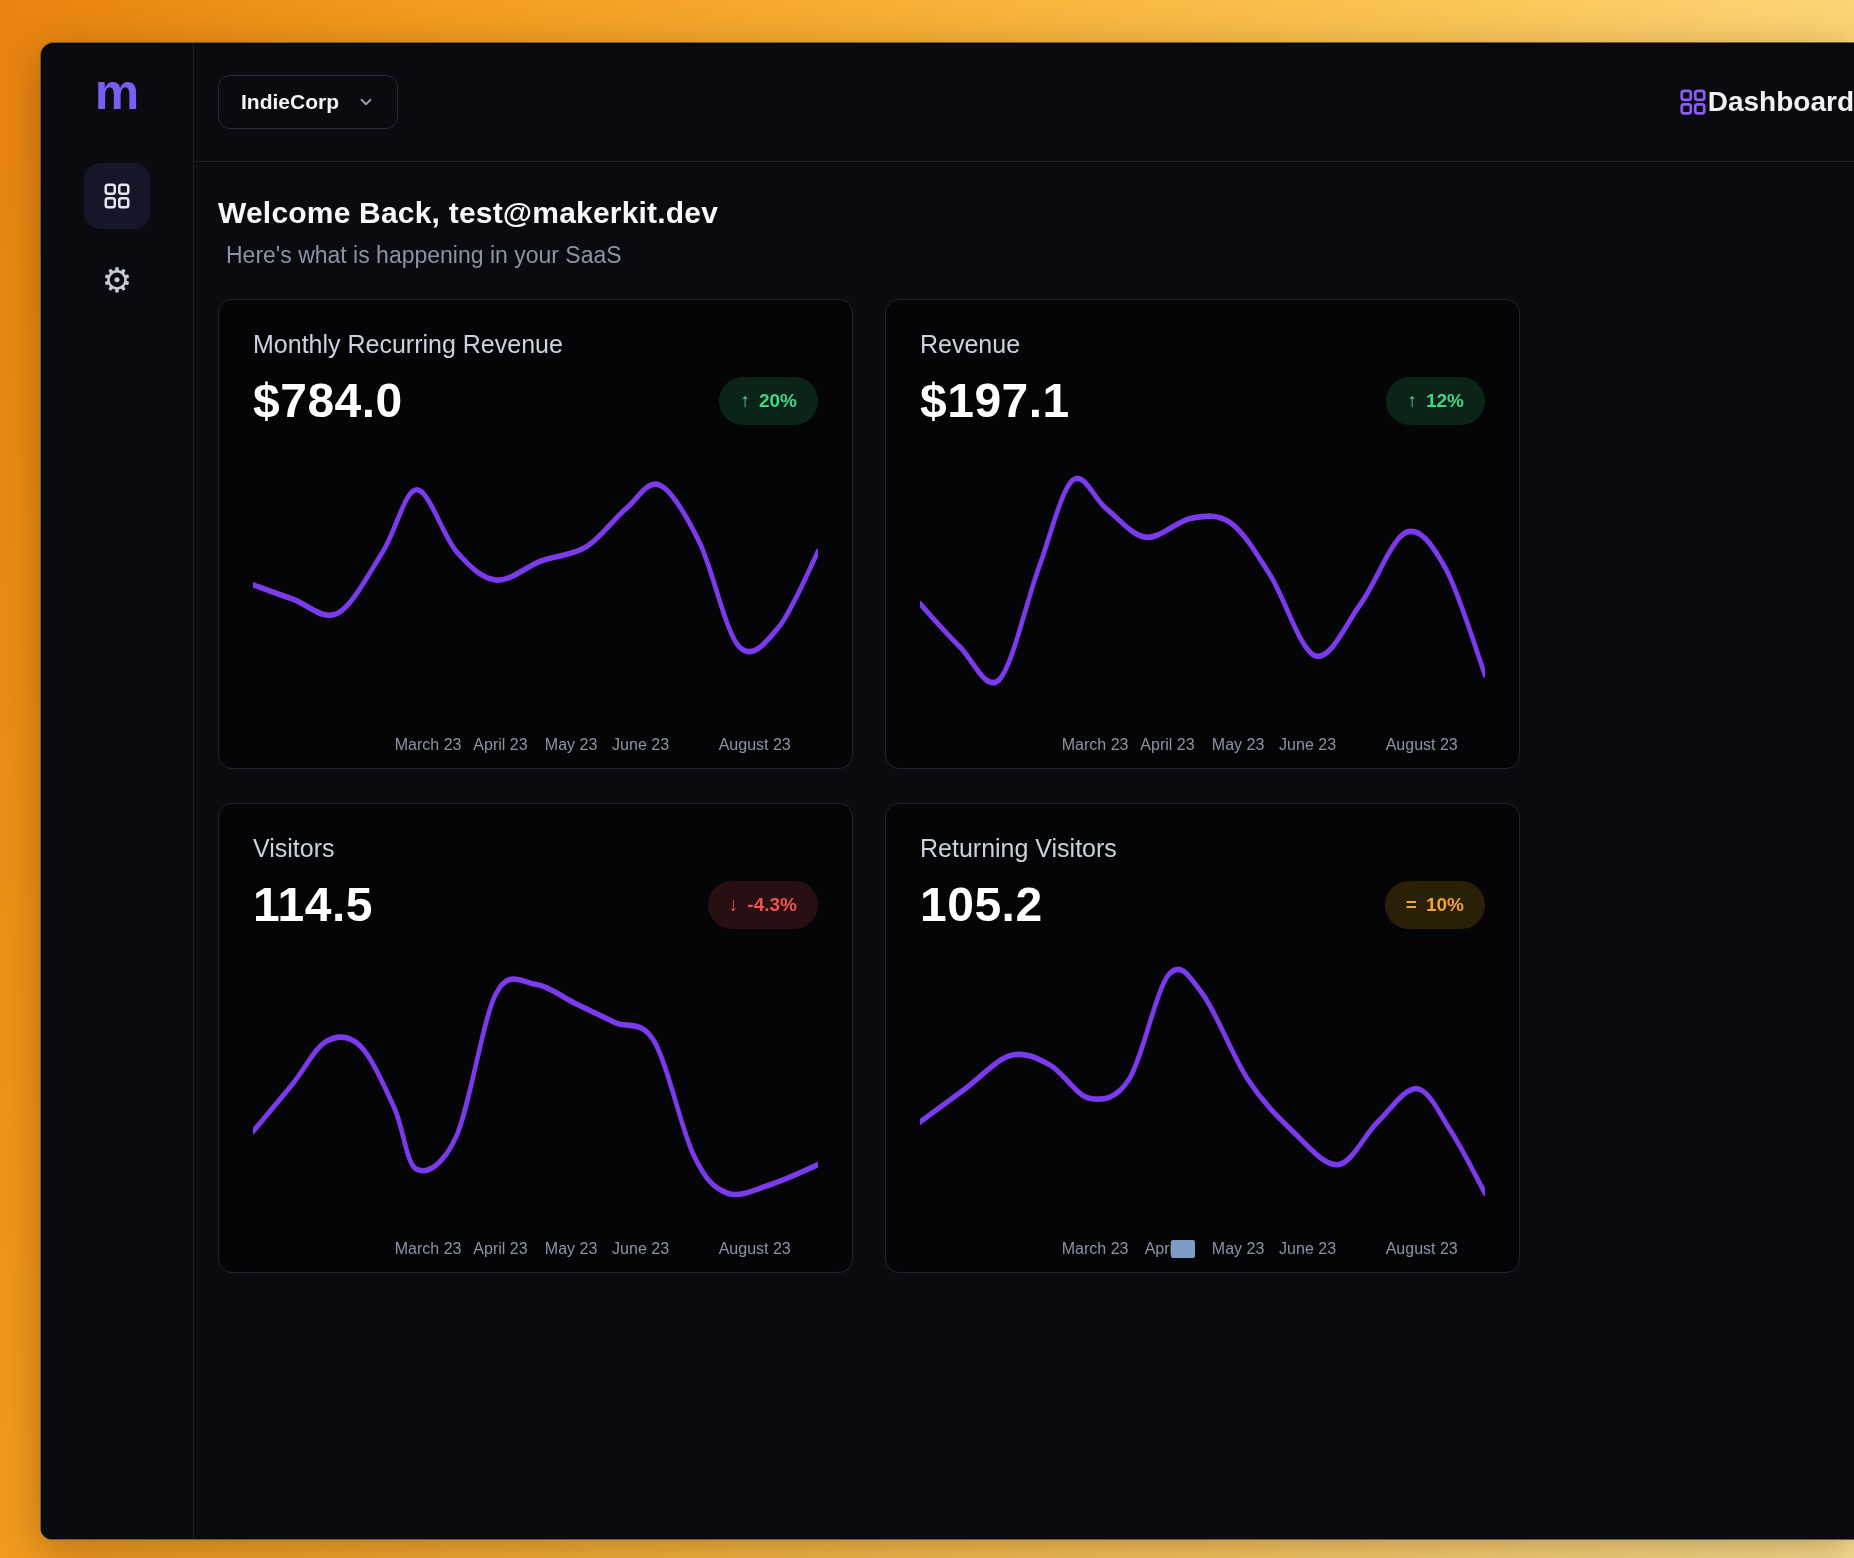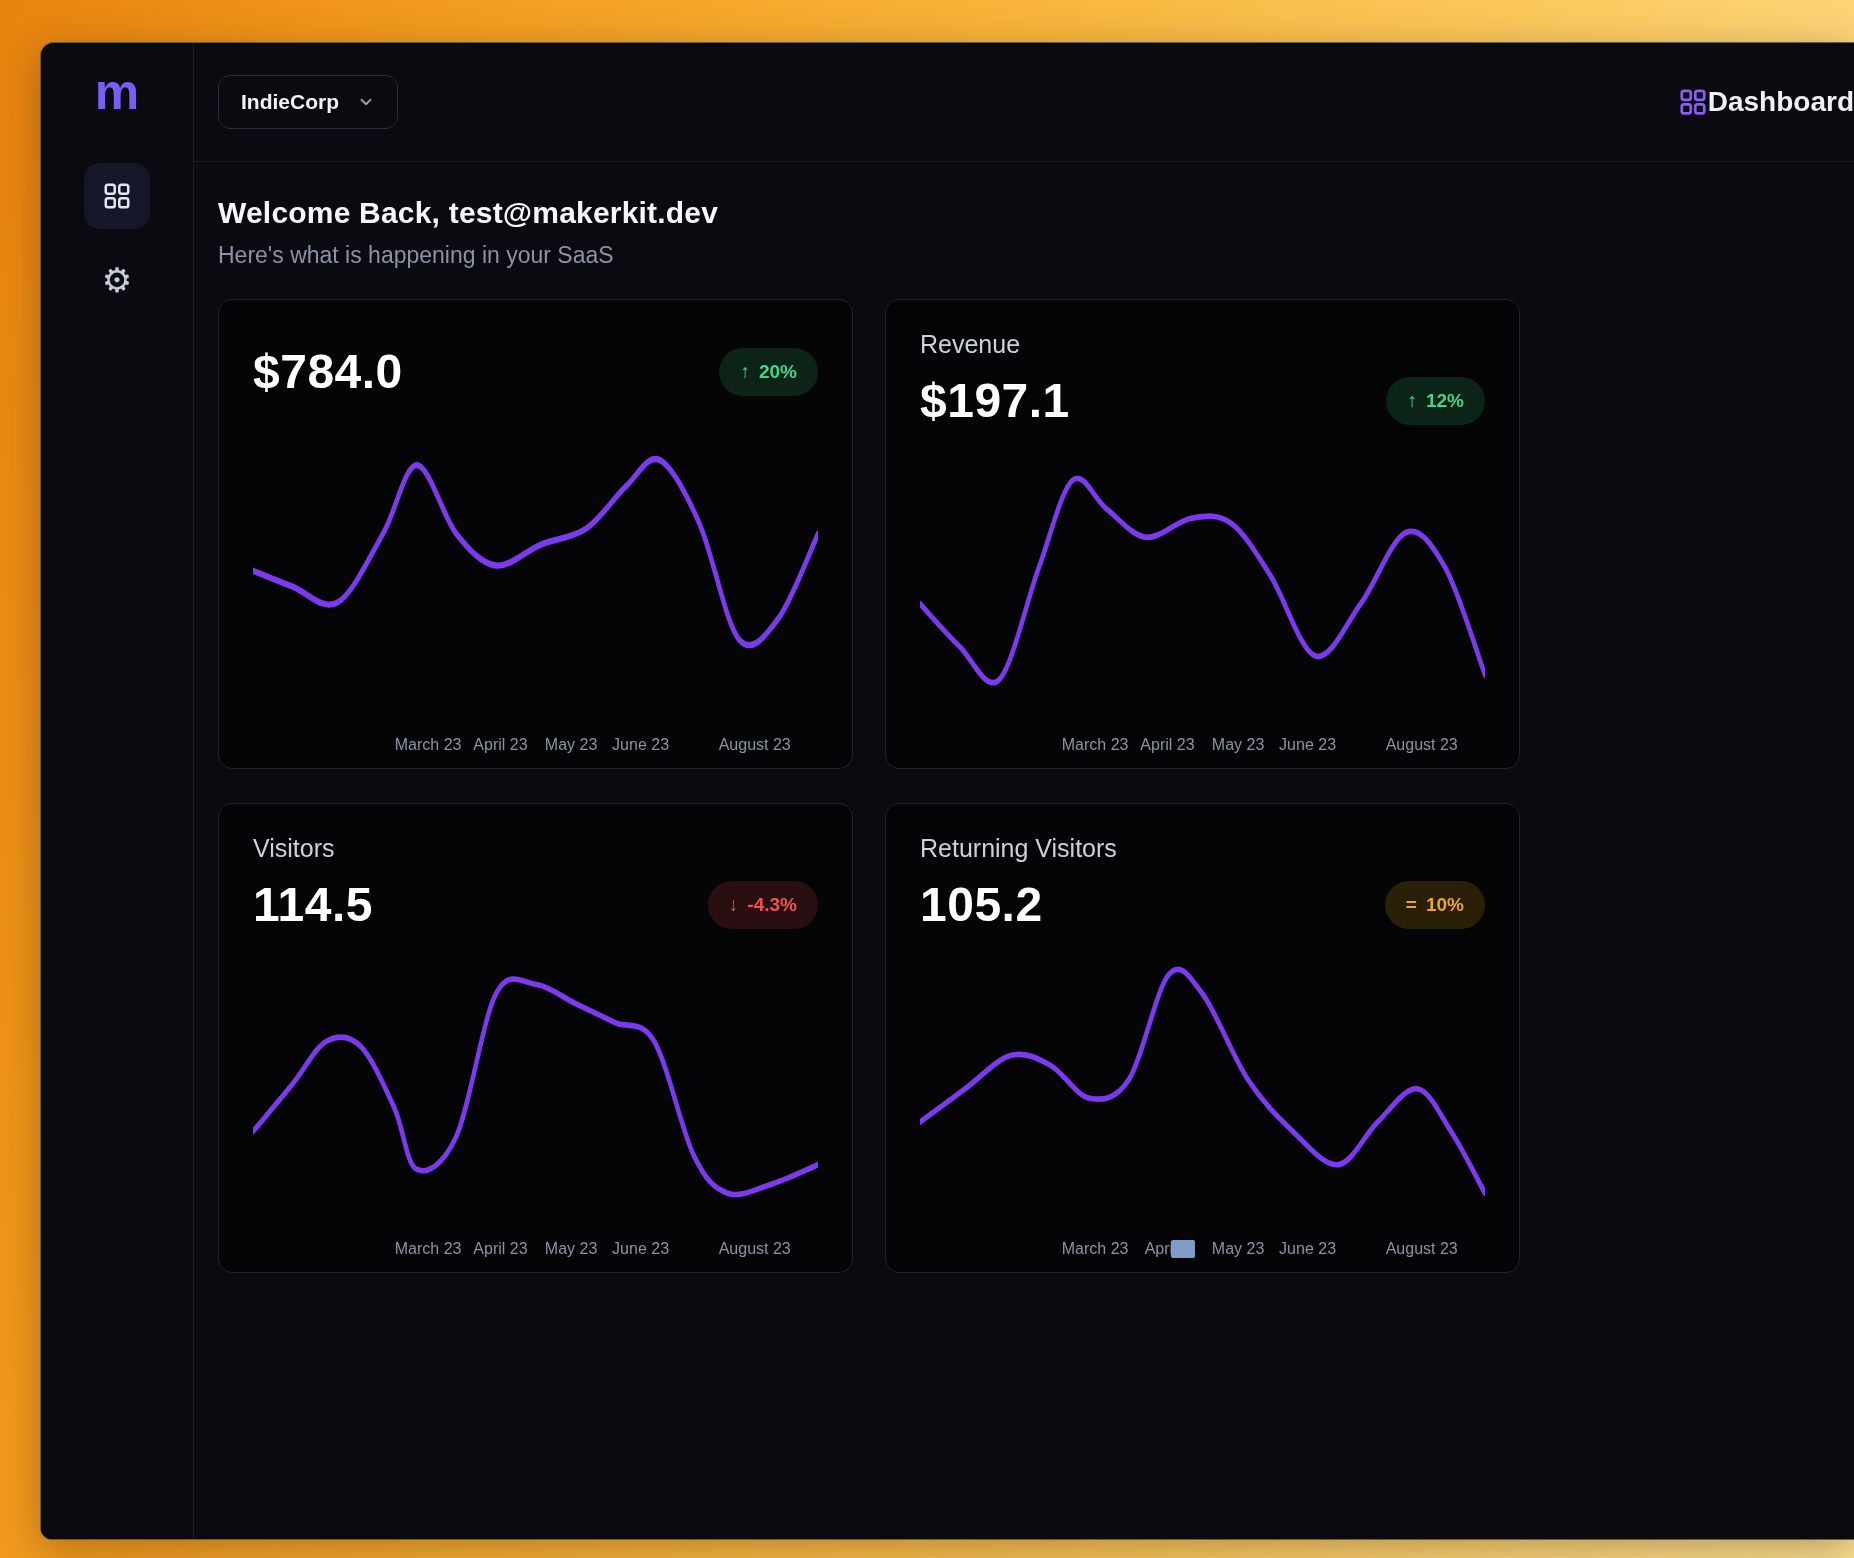--- a/index.html
+++ b/index.html
@@ -27,21 +27,21 @@
   
   .main{flex:1;display:flex;flex-direction:column;min-width:0;background:#0a0a10;}
   .header{height:118px;flex:none;display:flex;align-items:center;gap:32px;
     padding-left:24px;border-bottom:1px solid #1d1d26;justify-content:space-between;}
   .ws-btn{display:flex;align-items:center;gap:18px;height:54px;padding:0 22px;
     background:transparent;border:1px solid #2c2c38;border-radius:12px;
     color:#f3f4f6;font-size:21px;font-weight:600;font-family:inherit;cursor:pointer;}
   .dash-group{display:flex;align-items:center;gap:0;color:#f0f1f4;font-size:28px;font-weight:600;}
   .content{padding:34px 26px 0 24px;max-width:1352px;box-sizing:border-box;}
   h1.welcome{margin:0 0 12px 0;font-size:30px;font-weight:700;color:#f7f8fa;letter-spacing:0.2px;}
-  p.sub{margin:0;font-size:23px;color:#8b93a4;font-weight:400;}
+  p.sub{margin:8px;font-size:23px;color:#8b93a4;font-weight:400;}
   .cards{margin-top:30px;display:grid;grid-template-columns:1fr 1fr;gap:34px 32px;}
   .card{background:#050508;border:1px solid #22222d;border-radius:14px;
     padding:30px 34px 24px;height:470px;box-sizing:border-box;
     display:flex;flex-direction:column;}
   .card-title{font-size:25px;color:#ccd2dd;font-weight:400;}
   .value-row{display:flex;align-items:center;justify-content:space-between;margin-top:14px;}
   .value{font-size:48px;font-weight:700;color:#ffffff;letter-spacing:0.5px;}
   .badge{display:flex;align-items:center;gap:9px;font-size:19px;font-weight:700;
     padding:13px 21px;border-radius:999px;}
   .badge.positive{color:#45d483;background:#0c2418;}
@@ -95,20 +95,21 @@
       </div>
     </header>
 
     <div class="content">
       <h1 class="welcome">Welcome Back, test@makerkit.dev</h1>
       <p class="sub">Here's what is happening in your SaaS</p>
 
       <div class="cards">
 
         <section class="card">
+          <div class="card-title">Monthly Recurring Revenue</div>
           <div class="value-row">
             <div class="value">$784.0</div>
             <div class="badge positive">
               <span class="b-icon">↑</span>
               <span>20%</span>
             </div>
           </div>
           <div class="chart-wrap">
             <svg class="chart" viewBox="0 0 620 230" preserveAspectRatio="none">
                 <path d="M0.0,119.2 C7.2,121.3 27.9,127.6 43.4,131.8 C58.9,136.0 76.5,151.4 93.0,144.4 C109.5,137.4 128.1,108.0 142.6,89.8 C157.1,71.6 166.4,35.2 179.8,35.2 C193.2,35.2 208.7,76.5 223.2,89.8 C237.7,103.1 251.1,113.6 266.6,115.0 C282.1,116.4 299.7,103.1 316.2,98.2 C332.7,93.3 350.3,93.3 365.8,85.6 C381.3,77.9 395.8,61.1 409.2,52.0 C422.6,42.9 433.0,26.1 446.4,31.0 C459.8,35.9 475.3,57.6 489.8,81.4 C504.3,105.2 518.7,161.2 533.2,173.8 C547.7,186.4 562.1,171.0 576.6,157.0 C591.1,143.0 612.8,101.0 620.0,89.8" fill="none" stroke="#7c3aed" stroke-width="5" stroke-linecap="round" stroke-linejoin="round"></path>

